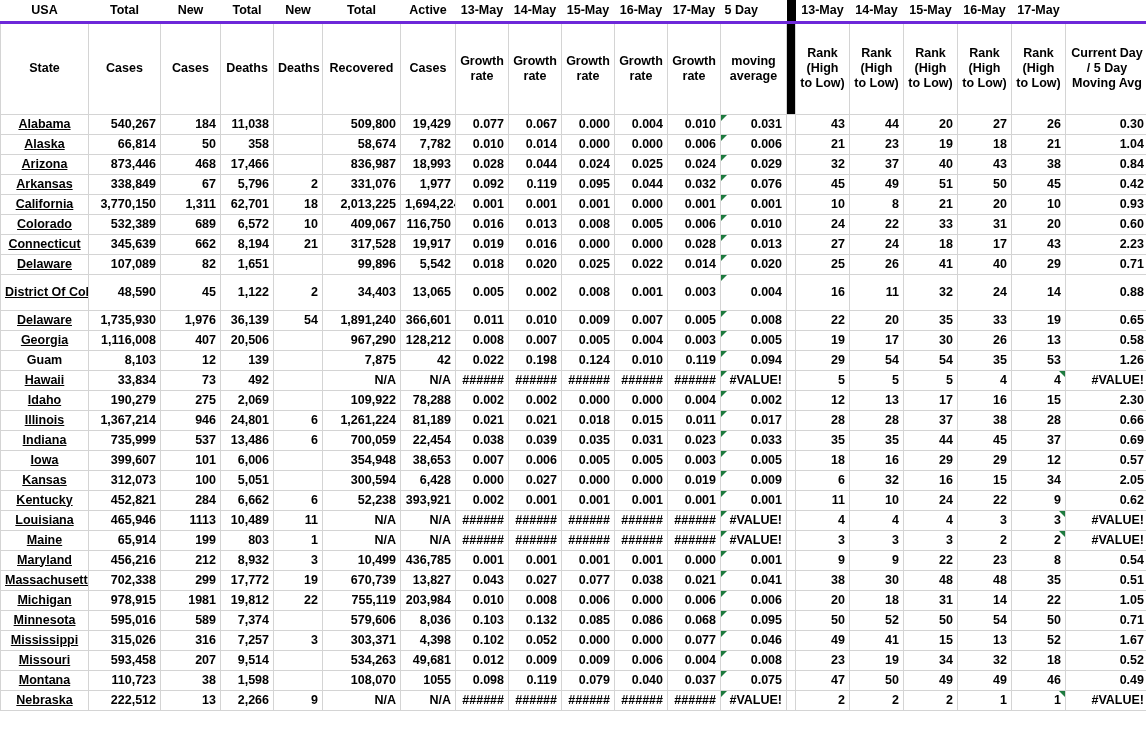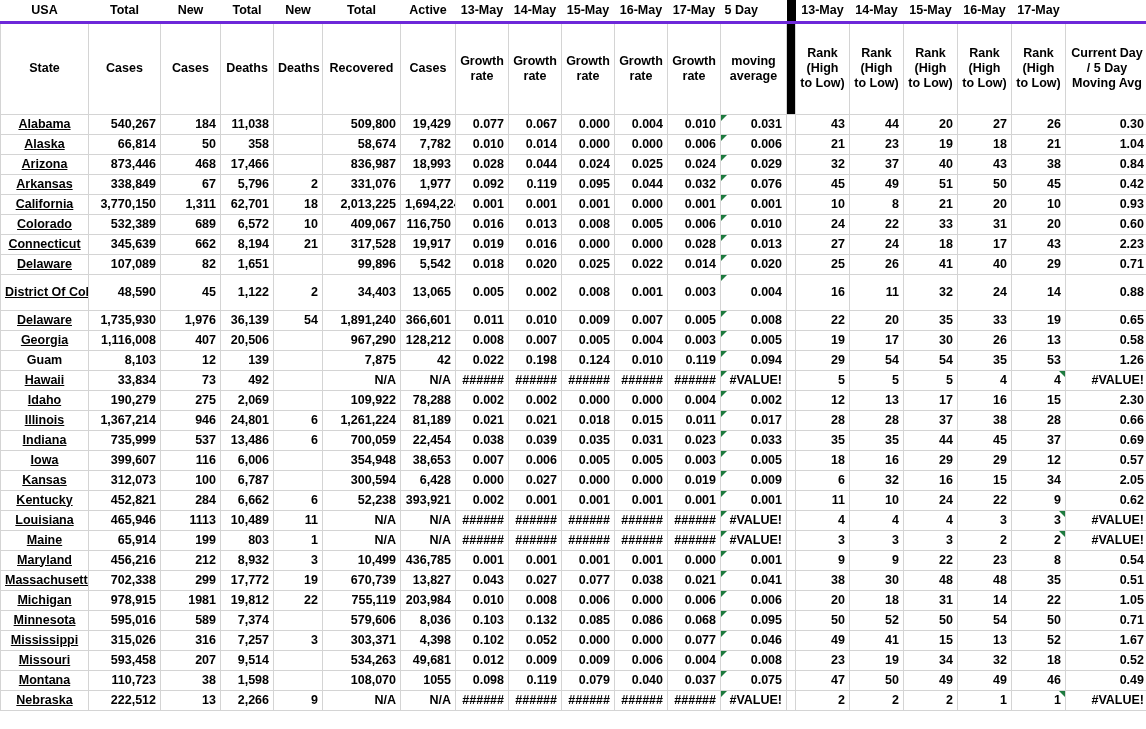--- a/index.html
+++ b/index.html
@@ -523,21 +523,21 @@
           <td class="rank">35</td>
           <td class="rank">35</td>
           <td class="rank">44</td>
           <td class="rank">45</td>
           <td class="rank rank5">37</td>
           <td class="ratio">0.69</td>
         </tr>
         <tr class="drow">
           <td class="state"><span class="link">Iowa</span></td>
           <td class="num">399,607</td>
-          <td class="num">116</td>
+          <td class="num">101</td>
           <td class="num">6,006</td>
           <td class="num"></td>
           <td class="num">354,948</td>
           <td class="num">38,653</td>
           <td class="rate">0.007</td>
           <td class="rate">0.006</td>
           <td class="rate">0.005</td>
           <td class="rate">0.005</td>
           <td class="rate">0.003</td>
           <td class="rate mavg"><span class="tri"></span>0.005</td>
@@ -546,21 +546,21 @@
           <td class="rank">16</td>
           <td class="rank">29</td>
           <td class="rank">29</td>
           <td class="rank rank5">12</td>
           <td class="ratio">0.57</td>
         </tr>
         <tr class="drow">
           <td class="state"><span class="link">Kansas</span></td>
           <td class="num">312,073</td>
           <td class="num">100</td>
-          <td class="num">6,787</td>
+          <td class="num">5,051</td>
           <td class="num"></td>
           <td class="num">300,594</td>
           <td class="num">6,428</td>
           <td class="rate band">0.000</td>
           <td class="rate band">0.027</td>
           <td class="rate band">0.000</td>
           <td class="rate band">0.000</td>
           <td class="rate band">0.019</td>
           <td class="rate mavg"><span class="tri"></span>0.009</td>
           <td class="sep"></td>

